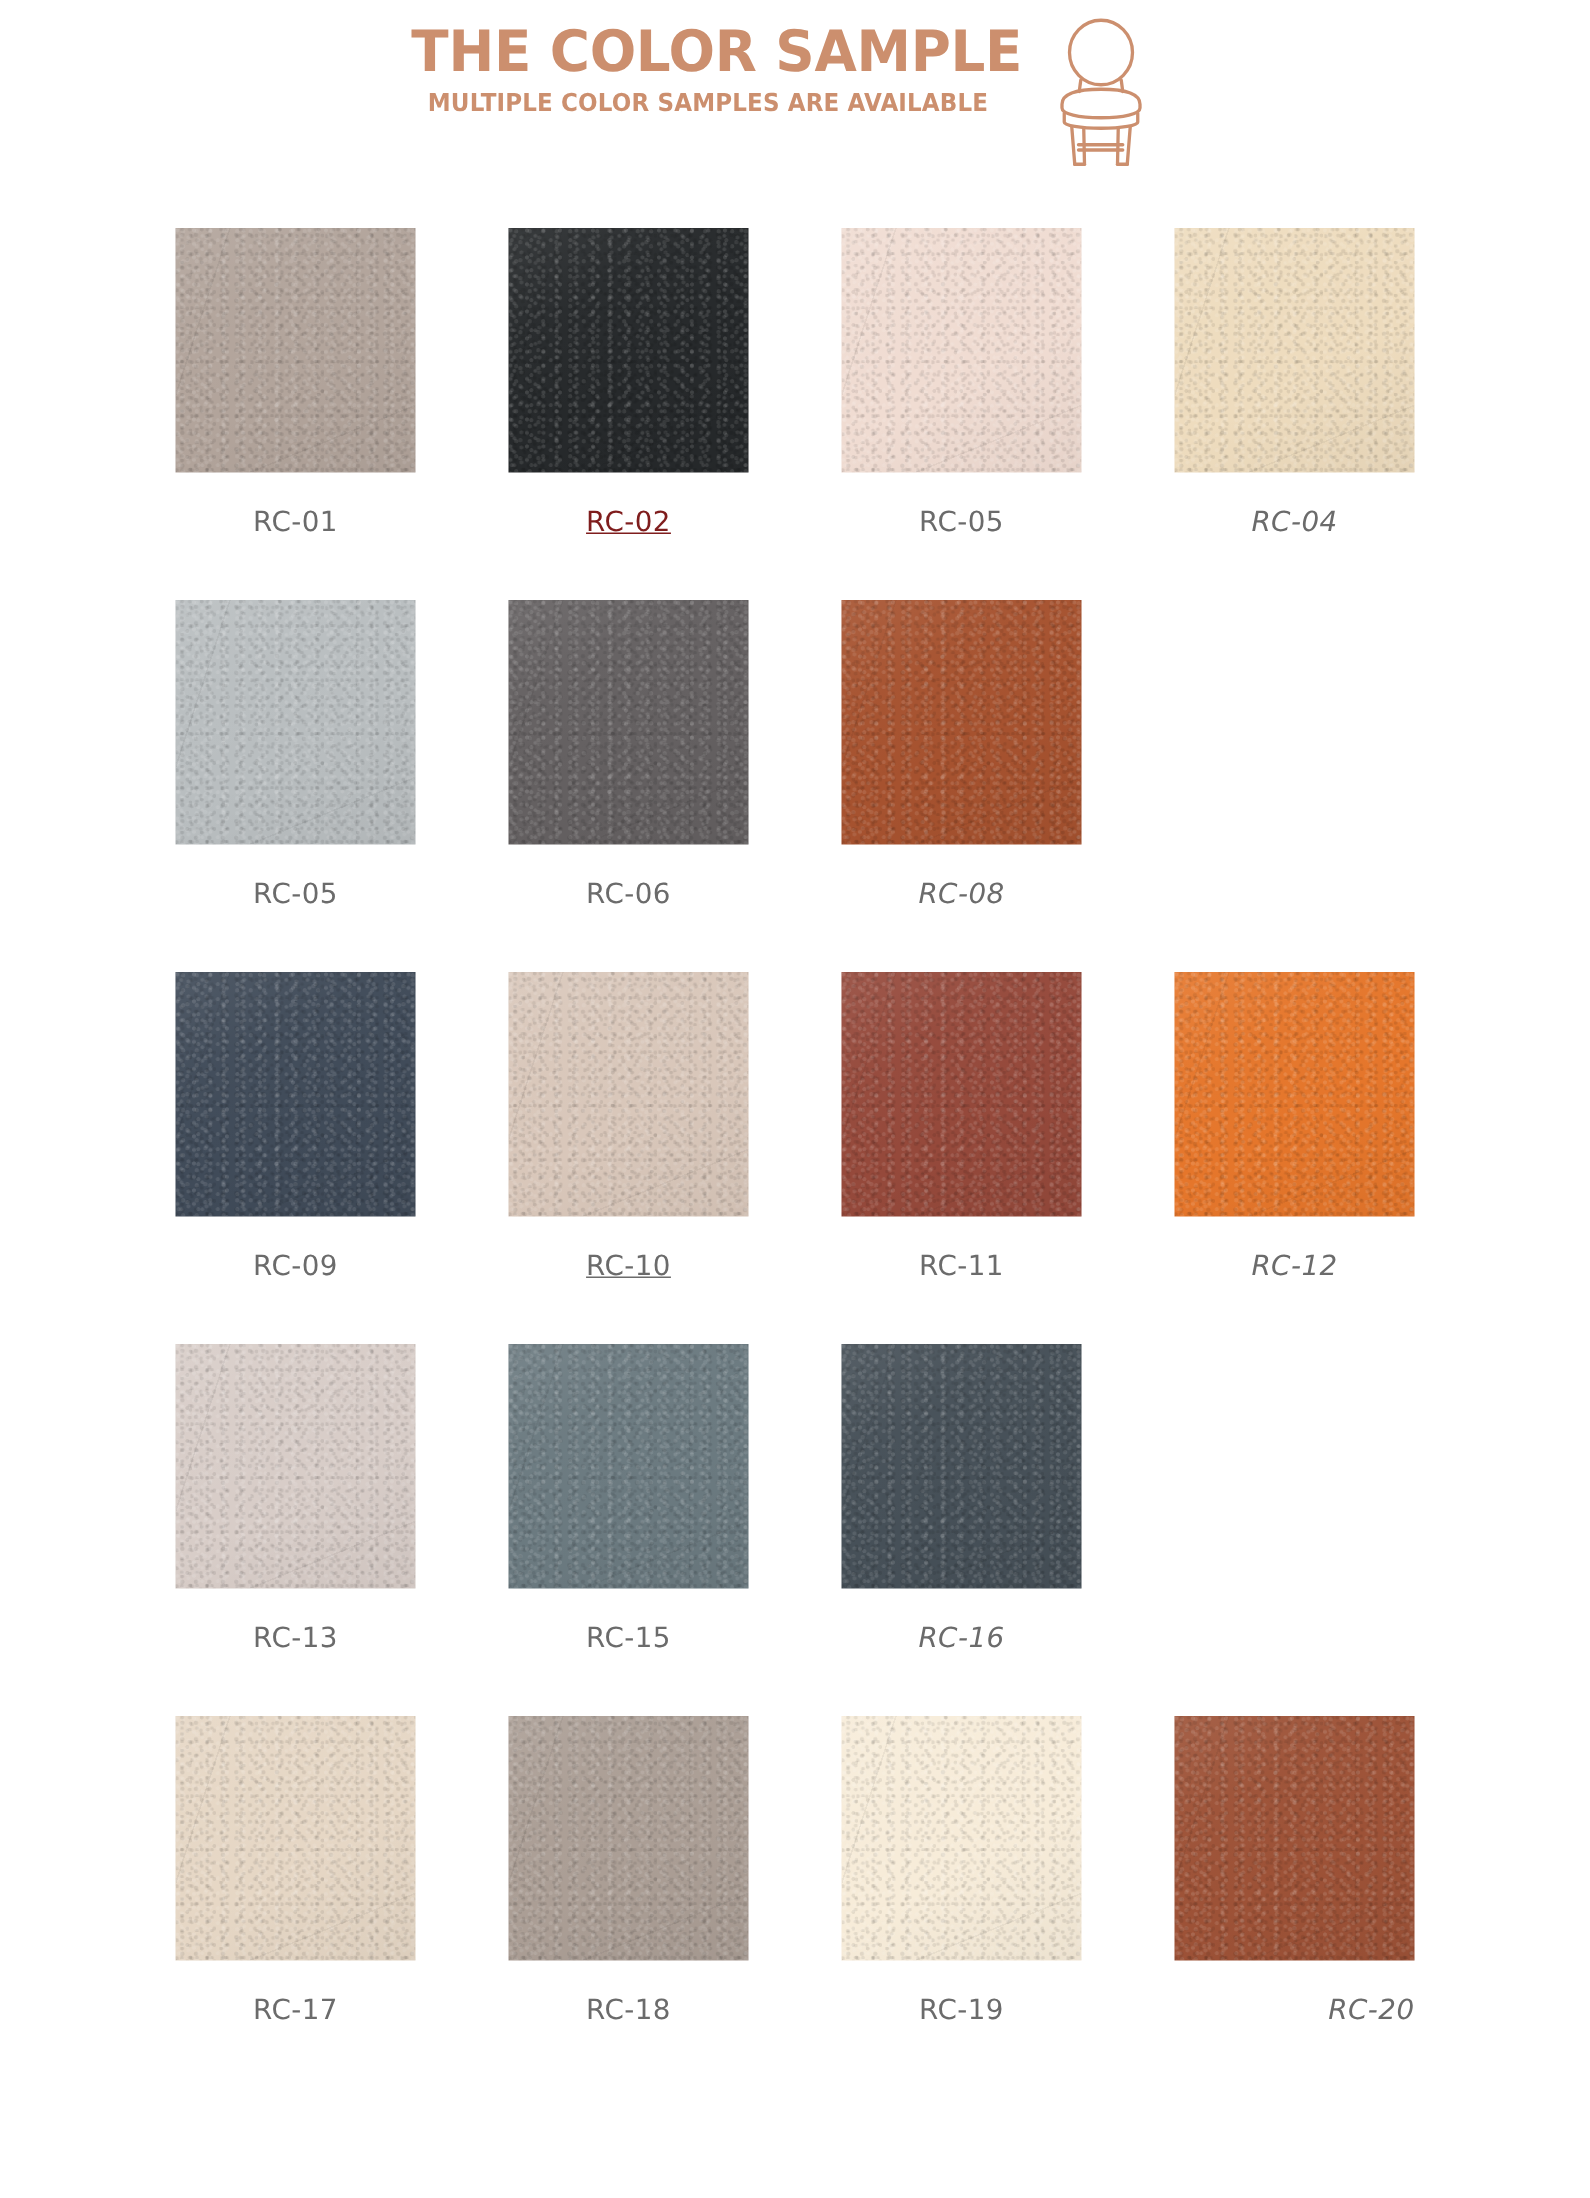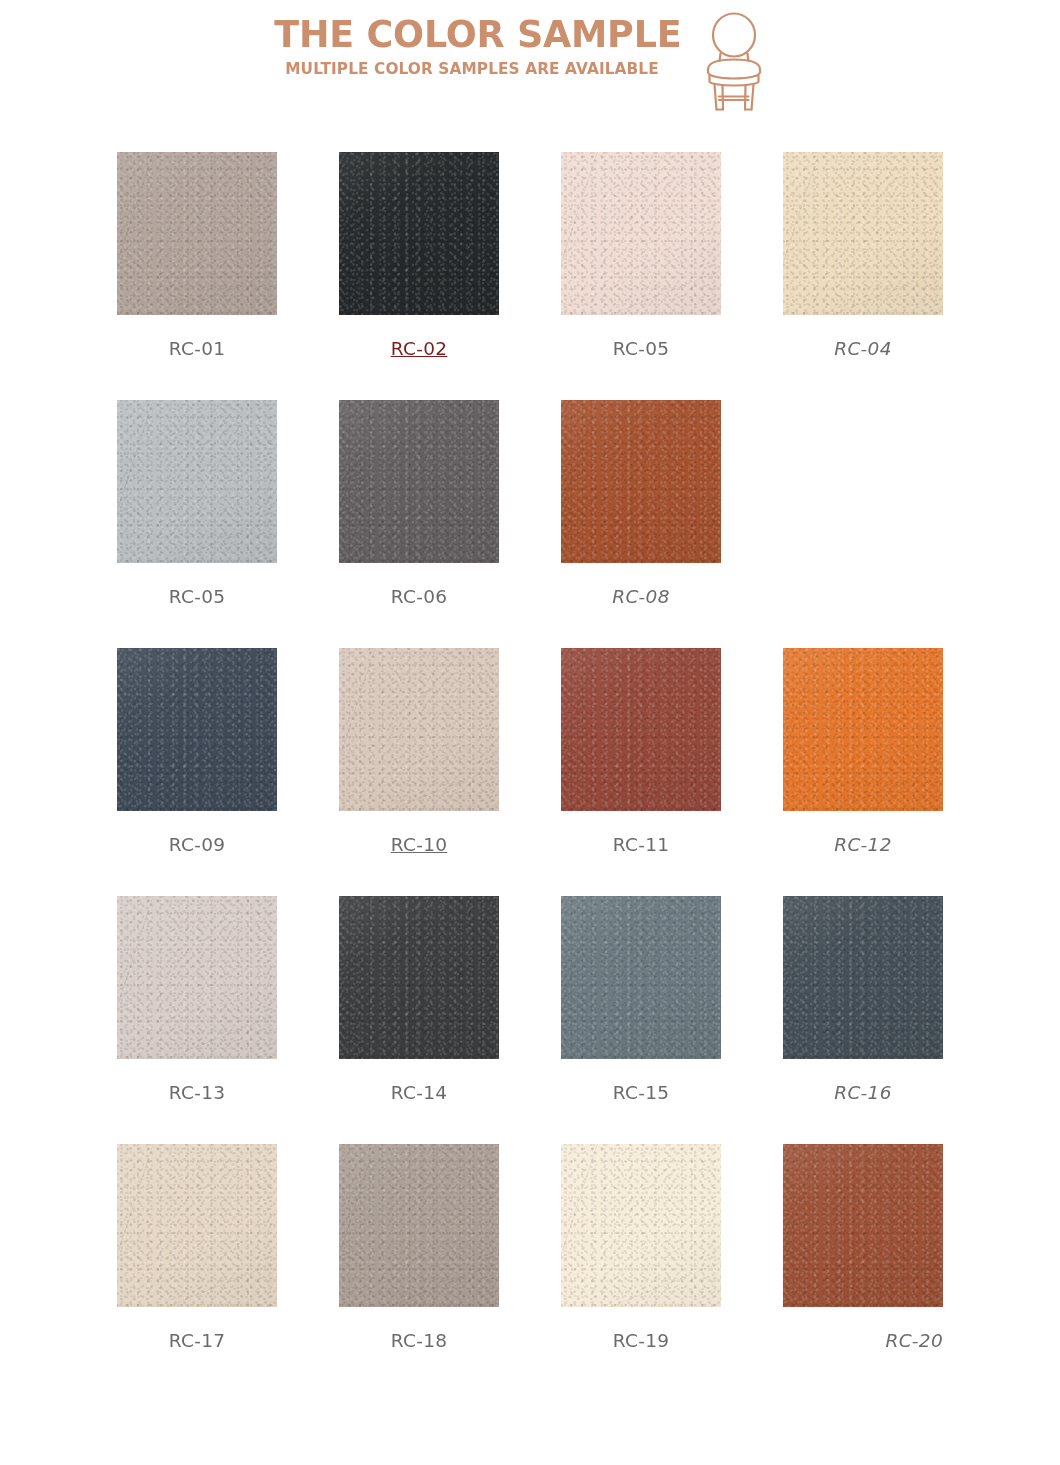--- a/index.html
+++ b/index.html
@@ -293,28 +293,20 @@
   <div class="row">
     <div class="cell">
       <div class="swatch" style="background-color: rgb(216, 205, 200);">
         <span class="grain"></span>
         <span class="wrinkles"></span>
         <span class="sheen"></span>
       </div>
       <div class="label" style="color: rgb(107, 107, 107);">RC-13</div>
     </div>
     <div class="cell">
-      <div class="swatch" style="background-color: rgb(60, 62, 63);">
-        <span class="grain"></span>
-        <span class="wrinkles"></span>
-        <span class="sheen"></span>
-      </div>
-      <div class="label" style="color: rgb(107, 107, 107);">RC-14</div>
-    </div>
-    <div class="cell">
       <div class="swatch" style="background-color: rgb(107, 122, 128);">
         <span class="grain"></span>
         <span class="wrinkles"></span>
         <span class="sheen"></span>
       </div>
       <div class="label" style="color: rgb(107, 107, 107);">RC-15</div>
     </div>
     <div class="cell">
       <div class="swatch" style="background-color: rgb(70, 80, 88);">
         <span class="grain"></span>

